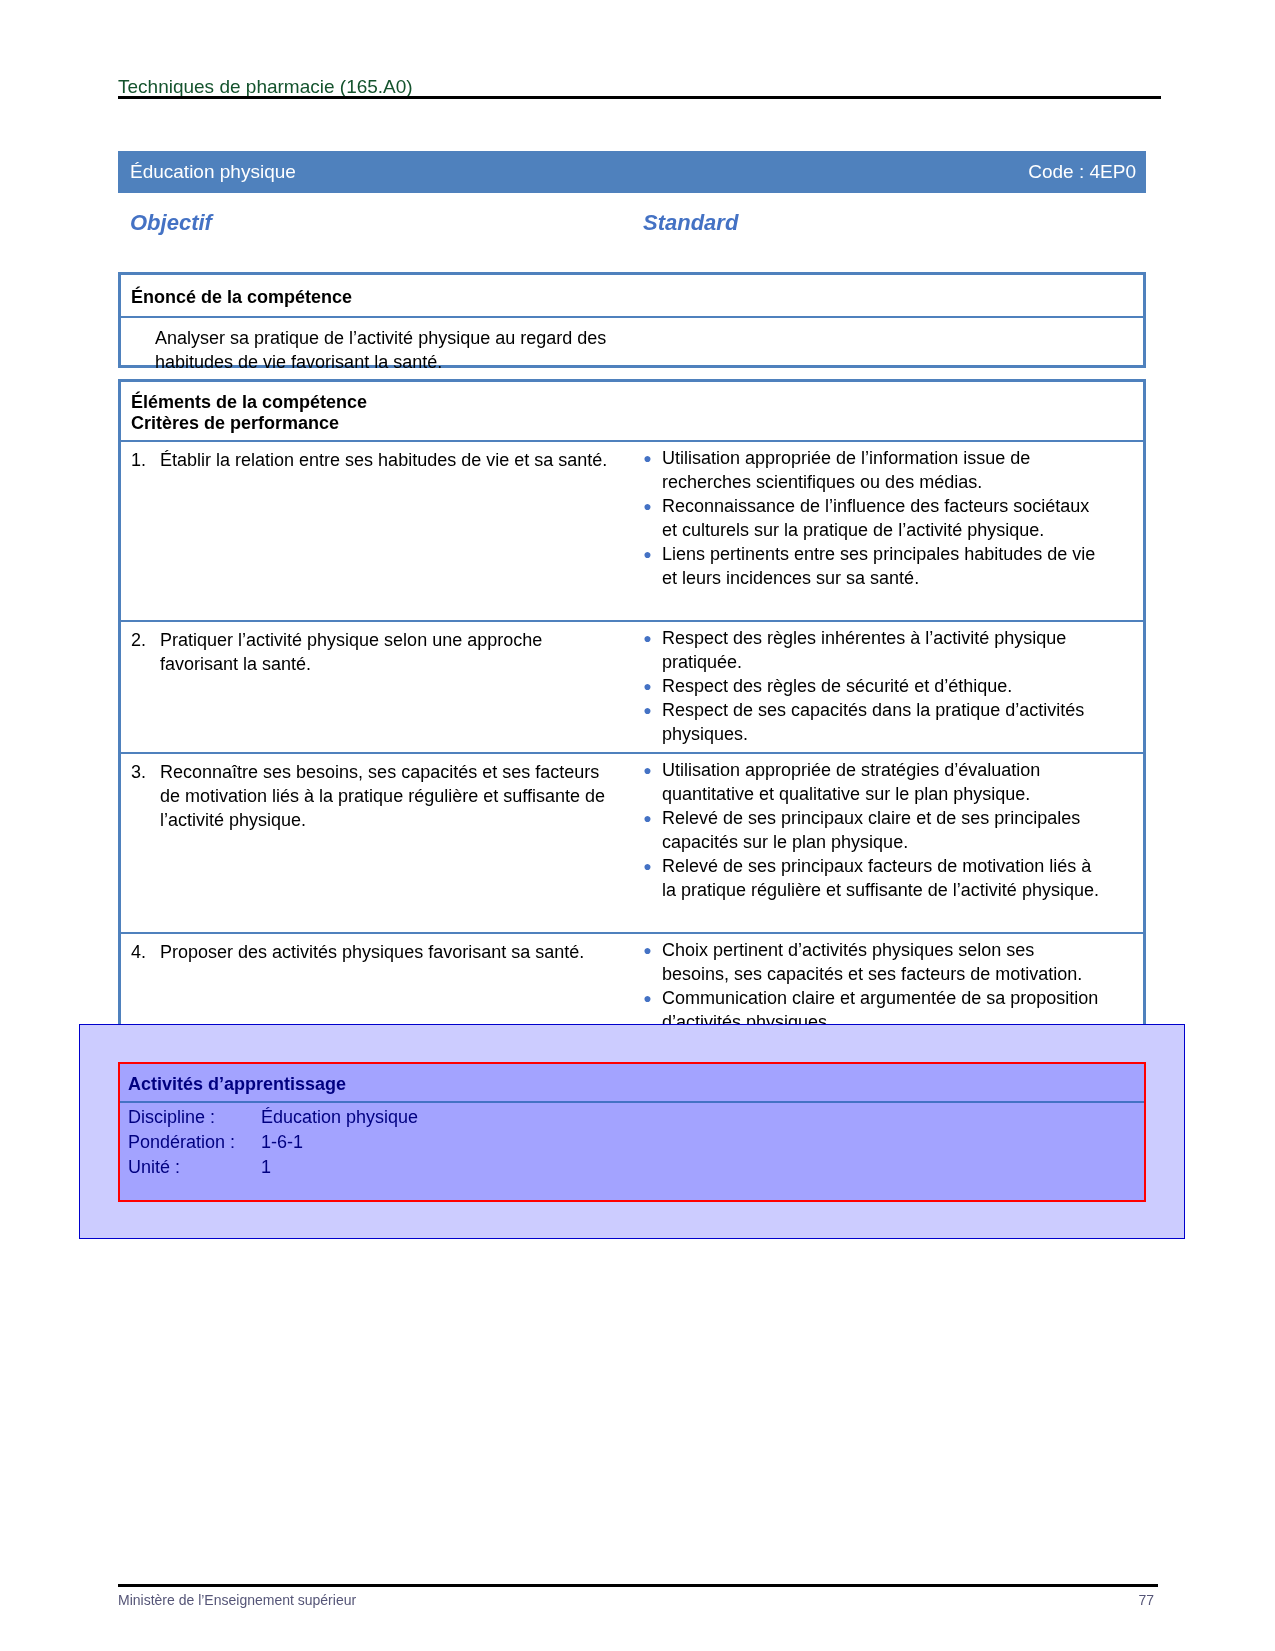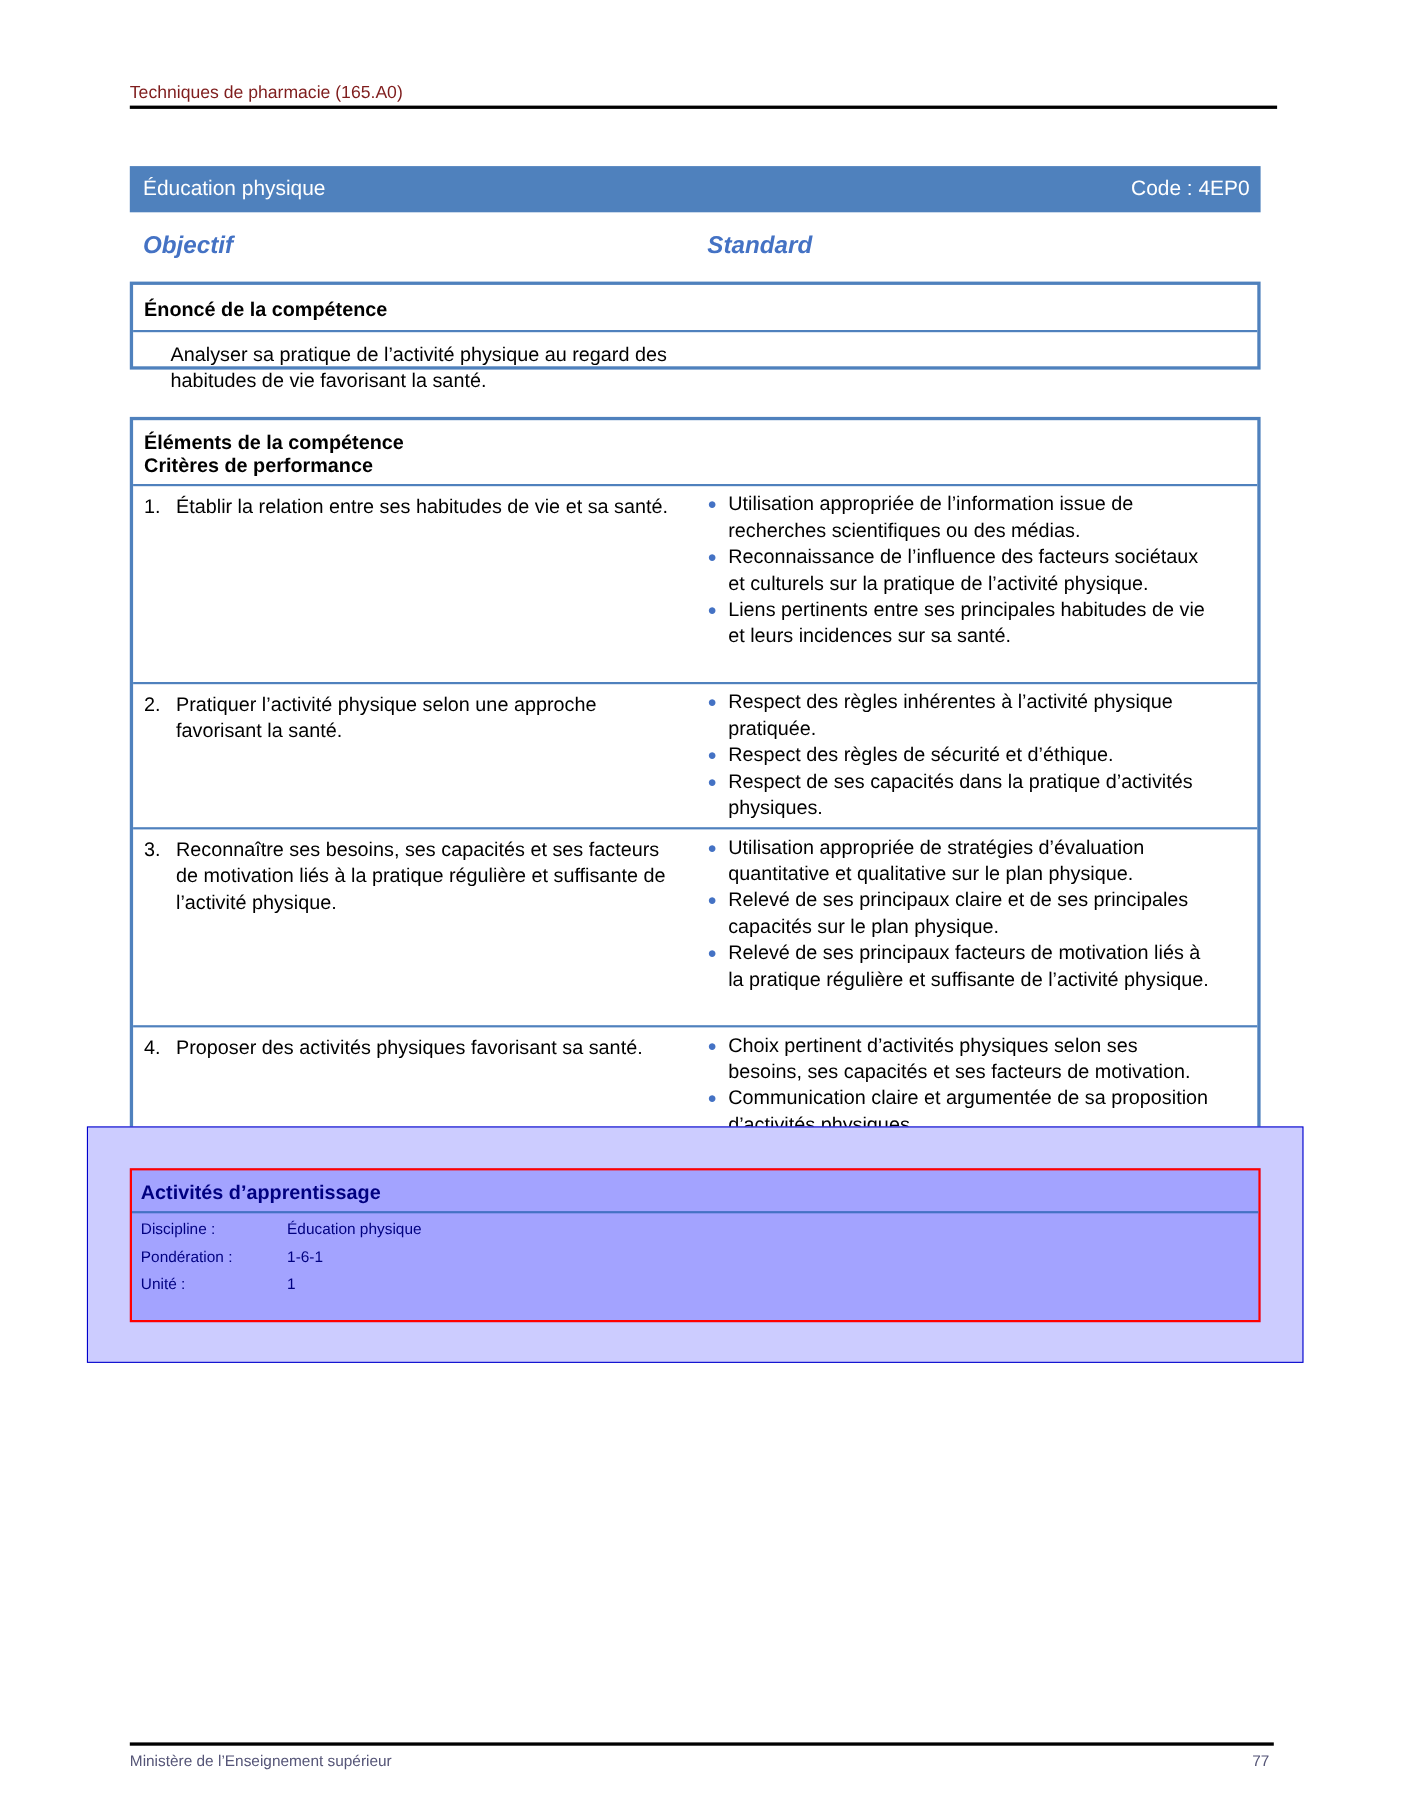--- a/index.html
+++ b/index.html
@@ -1,19 +1,19 @@
 <!DOCTYPE html>
 <html><head>
 <meta charset="utf-8">
 <style>
   html, body { margin:0; padding:0; background:#ffffff; }
   body { width:1275px; height:1651px; position:relative; overflow:hidden;
          font-family:"Liberation Sans", sans-serif; color:#000; }
   .abs { position:absolute; }
-  .running-header { left:118px; top:76px; font-size:16px; color:#7f1d1d; }
+  .running-header { left:118px; top:76px; font-size:19px; color:#14532d; }
   .rule-top { left:118px; top:96px; width:1043px; height:3px; background:#000; }
   .title-bar { left:118px; top:151px; width:1028px; height:42px; background:#4f81bd;
                color:#fff; font-size:19px; box-sizing:border-box; padding:0 10px 0 12px;
                display:flex; align-items:center; justify-content:space-between; }
   .subhead { top:210px; font-size:22px; font-weight:bold; font-style:italic; color:#4472c4; }
   .box { left:118px; width:1028px; border:3px solid #4f81bd; box-sizing:border-box; background:#fff; }
   .box .hdr { font-weight:bold; font-size:18px; padding:12px 10px 8px 10px;
               border-bottom:2px solid #4f81bd; display:flex; }
   .box .txt { font-size:18px; padding:8px 10px; line-height:24px; }
   .row { display:flex; border-bottom:2px solid #4f81bd; }
@@ -25,41 +25,41 @@
   .crit { display:flex; }
   .crit .b { width:29px; flex-shrink:0; color:#4472c4; text-align:center; font-size:14px; line-height:24px; }
   .crit .t { width:440px; }
   .overlay { left:79px; top:1024px; width:1106px; height:215px; background:#ccccff;
              border:1px solid #0000cc; box-sizing:border-box; }
   .act-box { left:118px; top:1062px; width:1028px; height:140px; background:#4472c4;
              box-sizing:border-box; padding:0; }
   .act-inner { width:100%; height:100%; background:#a3a3ff; border:2px solid #ff0000; box-sizing:border-box; }
   .act-hdr { font-weight:bold; font-size:18px; color:#000080; padding:10px 8px 6px 8px;
              border-bottom:2px solid #4472c4; }
-  .act-line { font-size:14px; color:#000080; padding:3px 8px 0 8px; display:flex; line-height:22px; }
+  .act-line { font-size:18px; color:#000080; padding:3px 8px 0 8px; display:flex; line-height:22px; }
   .act-line .k { width:133px; }
   .rule-bottom { left:118px; top:1584px; width:1040px; height:3px; background:#000; }
   .footer { left:118px; top:1592px; width:1036px; font-size:14px; color:#555577;
             display:flex; justify-content:space-between; }
 </style>
 </head>
 <body>
 
 <div class="abs running-header">Techniques de pharmacie (165.A0)</div>
 <div class="abs rule-top"></div>
 
 <div class="abs title-bar">
   <span>Éducation physique</span>
   <span>Code : 4EP0</span>
 </div>
 
 <div class="abs subhead" style="left:130px;">Objectif</div>
 <div class="abs subhead" style="left:643px;">Standard</div>
 
-<div class="abs box" style="top:256px;height:80px;">
+<div class="abs box" style="top:272px;height:96px;">
   <div class="hdr">Énoncé de la compétence</div>
   <div class="txt" style="width:490px;margin-left:24px;">Analyser sa pratique de l’activité physique au regard des habitudes de vie favorisant la santé.</div>
 </div>
 
 <div class="abs box" style="top:379px;height:666px;">
   <div class="hdr" style="padding:10px 10px 6px 10px;flex-direction:column;">
     <span style="width:512px;">Éléments de la compétence</span>
     <span>Critères de performance</span>
   </div>
   <div id="rows">

